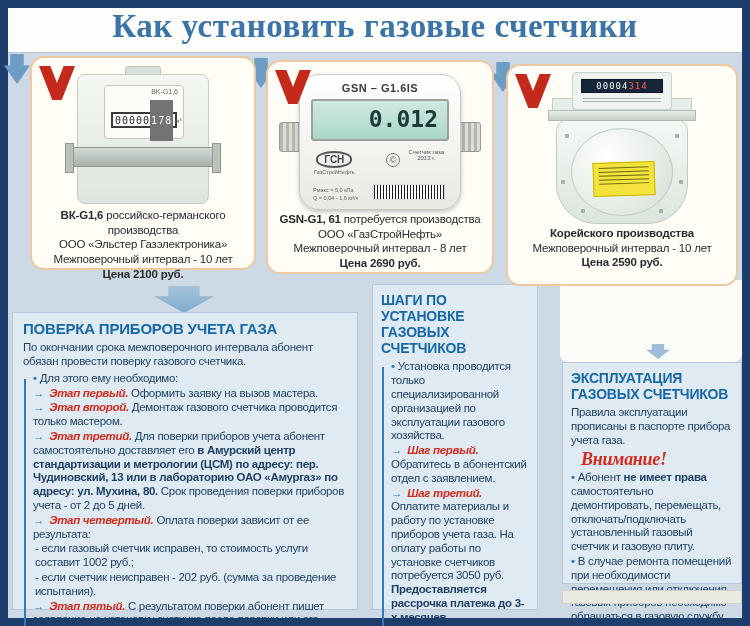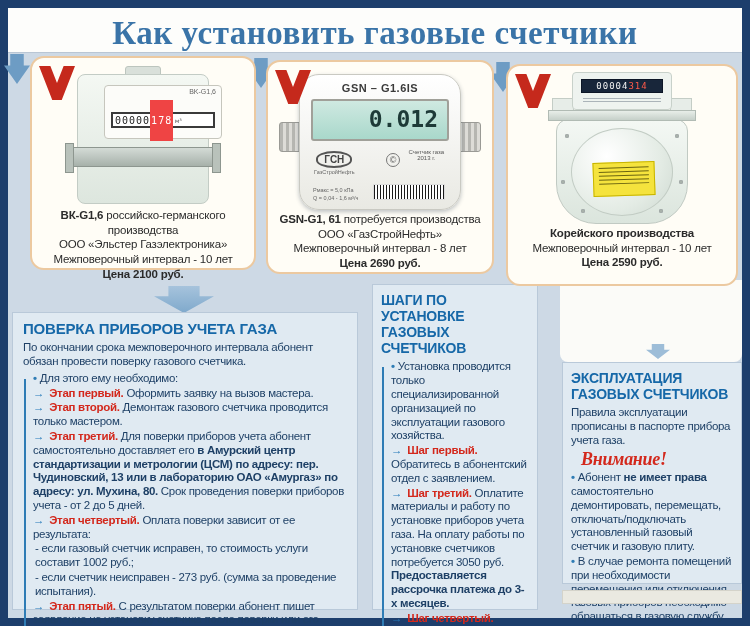--- a/index.html
+++ b/index.html
@@ -2,21 +2,21 @@
 <html><head>
 <meta charset="utf-8">
 <style>
   * { margin:0; padding:0; box-sizing:border-box; }
   body { width:750px; height:626px; overflow:hidden; font-family:"Liberation Sans", sans-serif; }
   .page { position:relative; width:750px; height:626px; background:#1d3e6c; }
   .inner { position:absolute; left:8px; top:8px; right:8px; bottom:8px; background:#cdd9e5; }
 
   
   .title-bar { position:absolute; left:0; top:0; right:0; height:44px; background:#fdfdfb;
-               display:flex; align-items:flex-end; justify-content:center; box-shadow:0 1px 0 #b9c6d4; }
+               display:flex; align-items:flex-start; justify-content:center; box-shadow:0 1px 0 #b9c6d4; }
   .title-bar h1 { font-family:"Liberation Serif", serif; font-weight:700; font-size:33px; color:#3a74a8; letter-spacing:.5px; }
 
   
   .deco { position:absolute; clip-path:polygon(24% 0,76% 0,76% 38%,100% 38%,50% 100%,0 38%,24% 38%); background:#6d9cc4; z-index:1; }
   .deco1 { left:-4px; top:46px; width:26px; height:30px; }
   .deco2 { left:240px; top:50px; width:26px; height:30px; }
   .deco3 { left:482px; top:54px; width:26px; height:30px; }
   .big-arrow { position:absolute; left:146px; top:278px; width:60px; height:27px;
                clip-path:polygon(24% 0,76% 0,76% 38%,100% 38%,50% 100%,0 38%,24% 38%);
                background:linear-gradient(#a6c3dc,#7fa9cc); z-index:1; }
@@ -29,31 +29,31 @@
   .card { position:absolute; background:#fffdf6; border:2px solid #ecc9a0; border-radius:14px; z-index:2; padding-top:4px; }
   .card1 { left:22px; top:48px; width:226px; height:214px; }
   .card2 { left:258px; top:52px; width:228px; height:214px; }
   .card3 { left:498px; top:56px; width:232px; height:222px; }
   .check { position:absolute; left:5px; top:7px; width:40px; height:36px; z-index:4; }
   .caption { text-align:center; font-size:11.5px; color:#2b2b2b; line-height:1.28; letter-spacing:-0.2px; padding:2px 8px 0; }
   .caption p { margin:0; }
 
   .seg-n { font-weight:400; }
   .seg-b { font-weight:700; }
-  .seg-r { color:#d3281c; font-weight:700; }
+  .seg-r { color:#d3281c; font-weight:700; font-style:italic; }
 
   
   .m1 { position:relative; width:152px; height:138px; margin:4px auto 2px; }
   .m1cap { position:absolute; left:58px; top:0; width:36px; height:10px; background:#d9e0da; border:1px solid #bcc5be; border-radius:3px 3px 0 0; }
   .m1body { position:absolute; left:10px; top:8px; right:10px; bottom:0; background:linear-gradient(#f4f8f3,#dde6de); border:1px solid #c3ccc5; border-radius:8px; }
-  .m1face { position:absolute; left:26px; top:10px; width:118px; height:54px; background:#fcfcf9; border:1px solid #c6c6bd; border-radius:4px; }
+  .m1face { position:absolute; left:26px; top:10px; width:80px; height:54px; background:#fcfcf9; border:1px solid #c6c6bd; border-radius:4px; }
   .m1lbl { font-size:7px; color:#666; text-align:right; padding:2px 5px 0 0; letter-spacing:0; }
   .m1ctr { position:absolute; left:6px; top:26px; right:6px; height:16px; background:#fff; border:2px solid #3a3a3a; display:flex; align-items:center; font-family:"DejaVu Sans Mono", monospace; font-size:10px; padding:0 2px; }
   .cblack { color:#222; letter-spacing:1px; }
-  .cred { color:#fff; background:#ef4444; padding:15px 1px; letter-spacing:1px; }
+  .cred { color:#fff; background:#737373; padding:15px 1px; letter-spacing:1px; }
   .cunit { font-size:6px; color:#555; margin-left:2px; }
   .strap { position:absolute; left:-13px; right:-13px; top:72px; height:20px; background:linear-gradient(#d4dbd6,#a7b1aa); border:1px solid #8d968f; }
   .tabL, .tabR { position:absolute; top:-5px; width:9px; height:30px; background:#b9c2bb; border:1px solid #8d968f; }
   .tabL { left:-1px; } .tabR { right:-1px; }
 
   
   .m2 { position:relative; width:202px; height:136px; margin:8px auto 0; }
   .pipe { position:absolute; top:48px; width:26px; height:30px; border-radius:3px;
           background:repeating-linear-gradient(90deg,#b6b6b1 0 3px,#dddcd7 3px 6px); border:1px solid #9a9a95; }
   .pl { left:0; } .pr { right:0; }
@@ -229,21 +229,21 @@
     <section class="block left-block">
       <h2>ПОВЕРКА ПРИБОРОВ УЧЕТА ГАЗА</h2>
       <p class="intro">По окончании срока межповерочного интервала абонент обязан провести поверку газового счетчика.</p>
       <div class="steps">
         <p class="lead"><span class="dot">•</span><span>Для этого ему необходимо:</span></p>
         <p class="step"><span class="arr">→</span><span><span class="seg-r">Этап первый.</span><span class="seg-n"> Оформить заявку на вызов мастера.</span></span></p>
         <p class="step"><span class="arr">→</span><span><span class="seg-r">Этап второй.</span><span class="seg-n"> Демонтаж газового счетчика проводится только мастером.</span></span></p>
         <p class="step"><span class="arr">→</span><span><span class="seg-r">Этап третий.</span><span class="seg-n"> Для поверки приборов учета абонент самостоятельно доставляет его </span><span class="seg-b">в Амурский центр стандартизации и метрологии (ЦСМ) по адресу: пер. Чудиновский, 13 или в лабораторию ОАО «Амургаз» по адресу: ул. Мухина, 80.</span><span class="seg-n"> Срок проведения поверки приборов учета - от 2 до 5 дней.</span></span></p>
         <p class="step"><span class="arr">→</span><span><span class="seg-r">Этап четвертый.</span><span class="seg-n"> Оплата поверки зависит от ее результата:</span></span></p>
         <p class="sub">- если газовый счетчик исправен, то стоимость услуги составит 1002 руб.;</p>
-        <p class="sub">- если счетчик неисправен - 273 руб. (сумма за проведение испытания).</p>
+        <p class="sub">- если счетчик неисправен - 202 руб. (сумма за проведение испытания).</p>
         <p class="step"><span class="arr">→</span><span><span class="seg-r">Этап пятый.</span><span class="seg-n"> С результатом поверки абонент пишет заявление на установку счетчика после поверки или его замену.</span></span></p>
 
       </div>
     </section>
 
     <section class="block mid-block">
       <h2>ШАГИ ПО УСТАНОВКЕ ГАЗОВЫХ СЧЕТЧИКОВ</h2>
       <div class="steps">
         <p class="lead"><span class="dot">•</span><span>Установка проводится только специализированной организацией по эксплуатации газового хозяйства.</span></p>
         <p class="step"><span class="arr">→</span><span><span class="seg-r">Шаг первый.</span><span class="seg-n"> Обратитесь в абонентский отдел с заявлением.</span></span></p>

